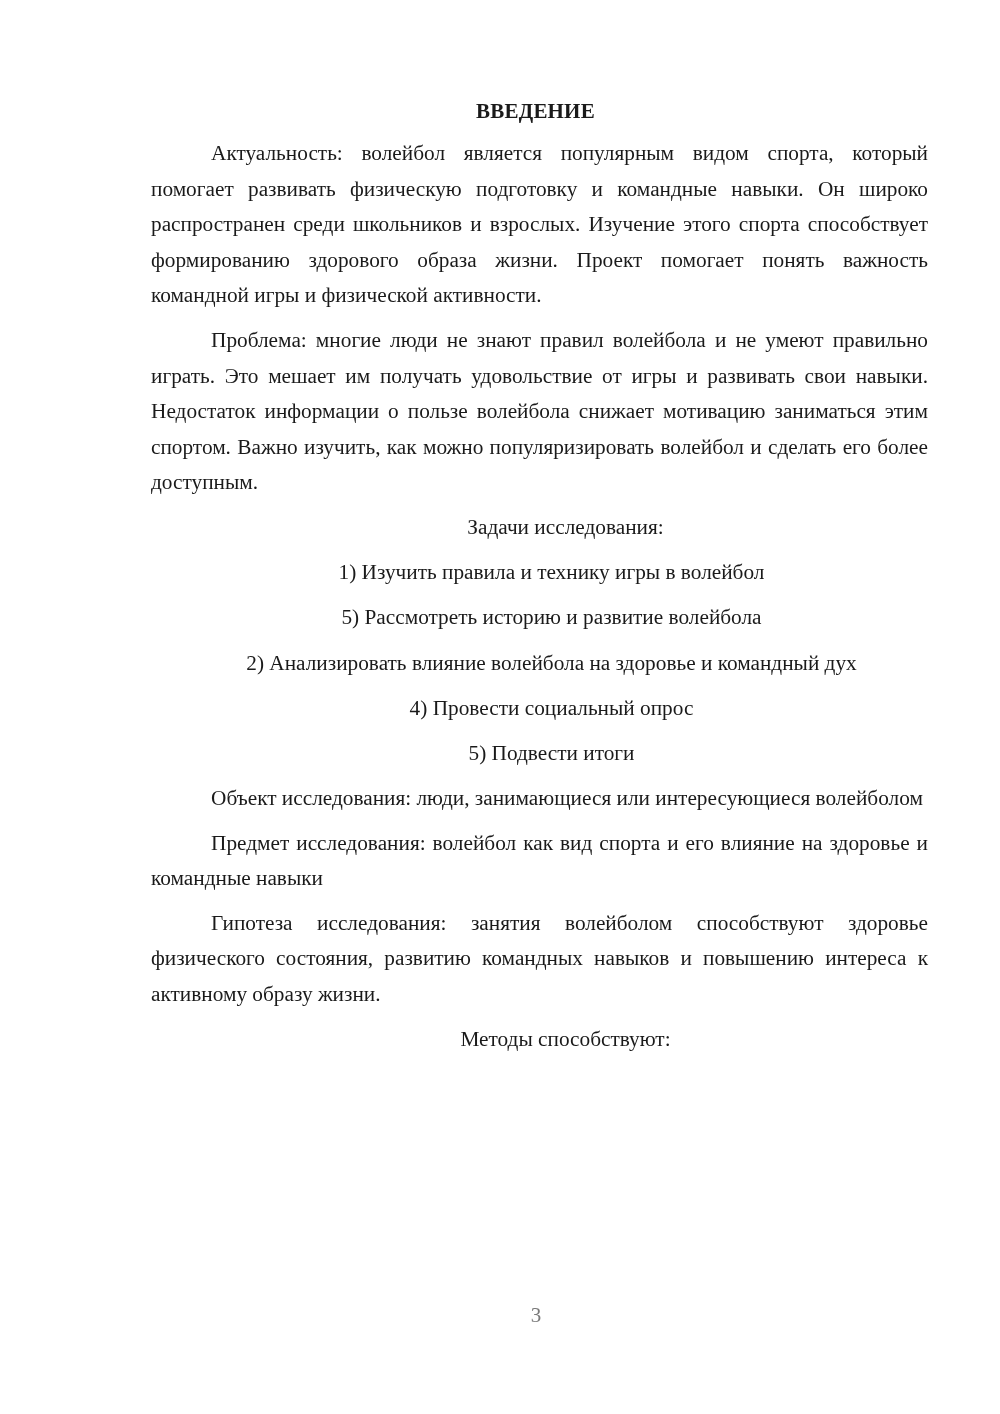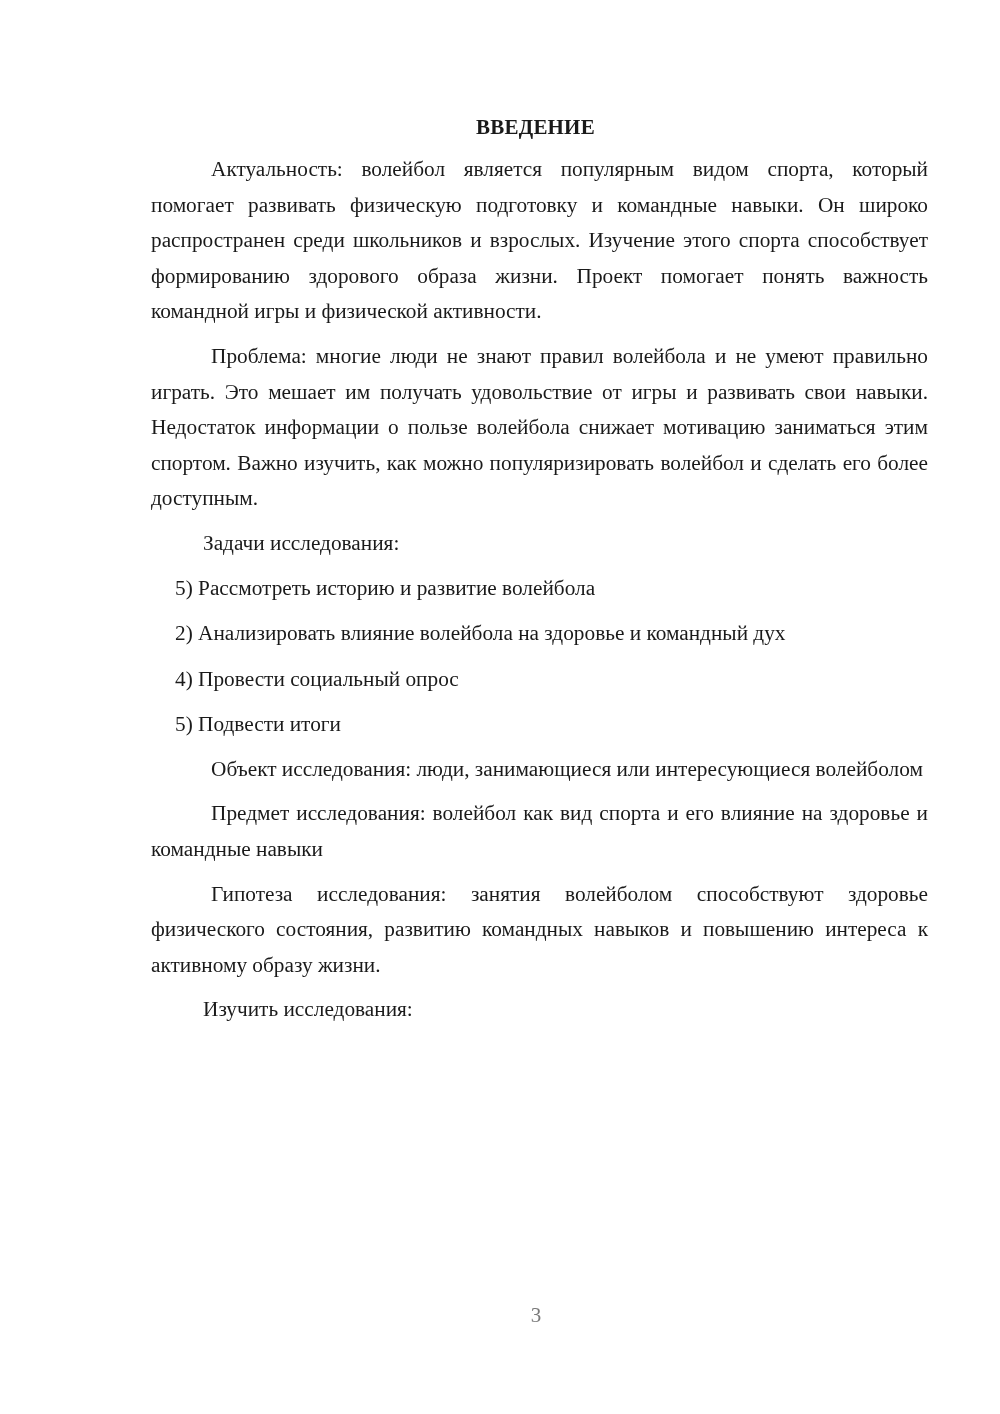--- a/index.html
+++ b/index.html
@@ -20,32 +20,32 @@
       left: 143px;
       top: 96px;
       width: 785px;
       font-size: 21.3px;
       line-height: 35.6px;
     }
     .title {
       text-align: center;
       font-weight: bold;
       font-size: 21px;
-      margin: 16px 0 10px 0;
+      margin: 0 0 10px 0;
       line-height: 30px;
       letter-spacing: 0.2px;
     }
     p {
       margin: 0 0 9px 8px;
       text-align: justify;
       text-indent: 60px;
     }
     .list-item {
       text-indent: 32px;
-      text-align: left;
+      text-align: center;
       margin: 0 0 9.6px 0;
     }
     .list-item.plain {
       text-indent: 60px;
     }
     .page-number {
       position: absolute;
       left: 0;
       width: 1000px;
       padding-left: 72px;
@@ -60,25 +60,26 @@
 </head>
 <body>
 
 <div class="page">
   <div class="title">ВВЕДЕНИЕ</div>
 
   <p>Актуальность: волейбол является популярным видом спорта, который помогает развивать физическую подготовку и командные навыки. Он широко распространен среди школьников и взрослых. Изучение этого спорта способствует формированию здорового образа жизни. Проект помогает понять важность командной игры и физической активности.</p>
   <p>Проблема: многие люди не знают правил волейбола и не умеют правильно играть. Это мешает им получать удовольствие от игры и развивать свои навыки. Недостаток информации о пользе волейбола снижает мотивацию заниматься этим спортом. Важно изучить, как можно популяризировать волейбол и сделать его более доступным.</p>
 
   <div class="list-item plain">Задачи исследования:</div>
+  <div class="list-item">1) Изучить правила и технику игры в волейбол</div>
   <div class="list-item">5) Рассмотреть историю и развитие волейбола</div>
   <div class="list-item">2) Анализировать влияние волейбола на здоровье и командный дух</div>
   <div class="list-item">4) Провести социальный опрос</div>
   <div class="list-item">5) Подвести итоги</div>
 
   <p>Объект исследования: люди, занимающиеся или интересующиеся волейболом</p>
   <p>Предмет исследования: волейбол как вид спорта и его влияние на здоровье и командные навыки</p>
   <p>Гипотеза исследования: занятия волейболом способствуют здоровье физического состояния, развитию командных навыков и повышению интереса к активному образу жизни.</p>
 
-  <div class="list-item plain">Изучить исследования:</div>
+  <div class="list-item plain">Методы способствуют:</div>
 </div>
 
 <div class="page-number">3</div>
 
 </body></html>

